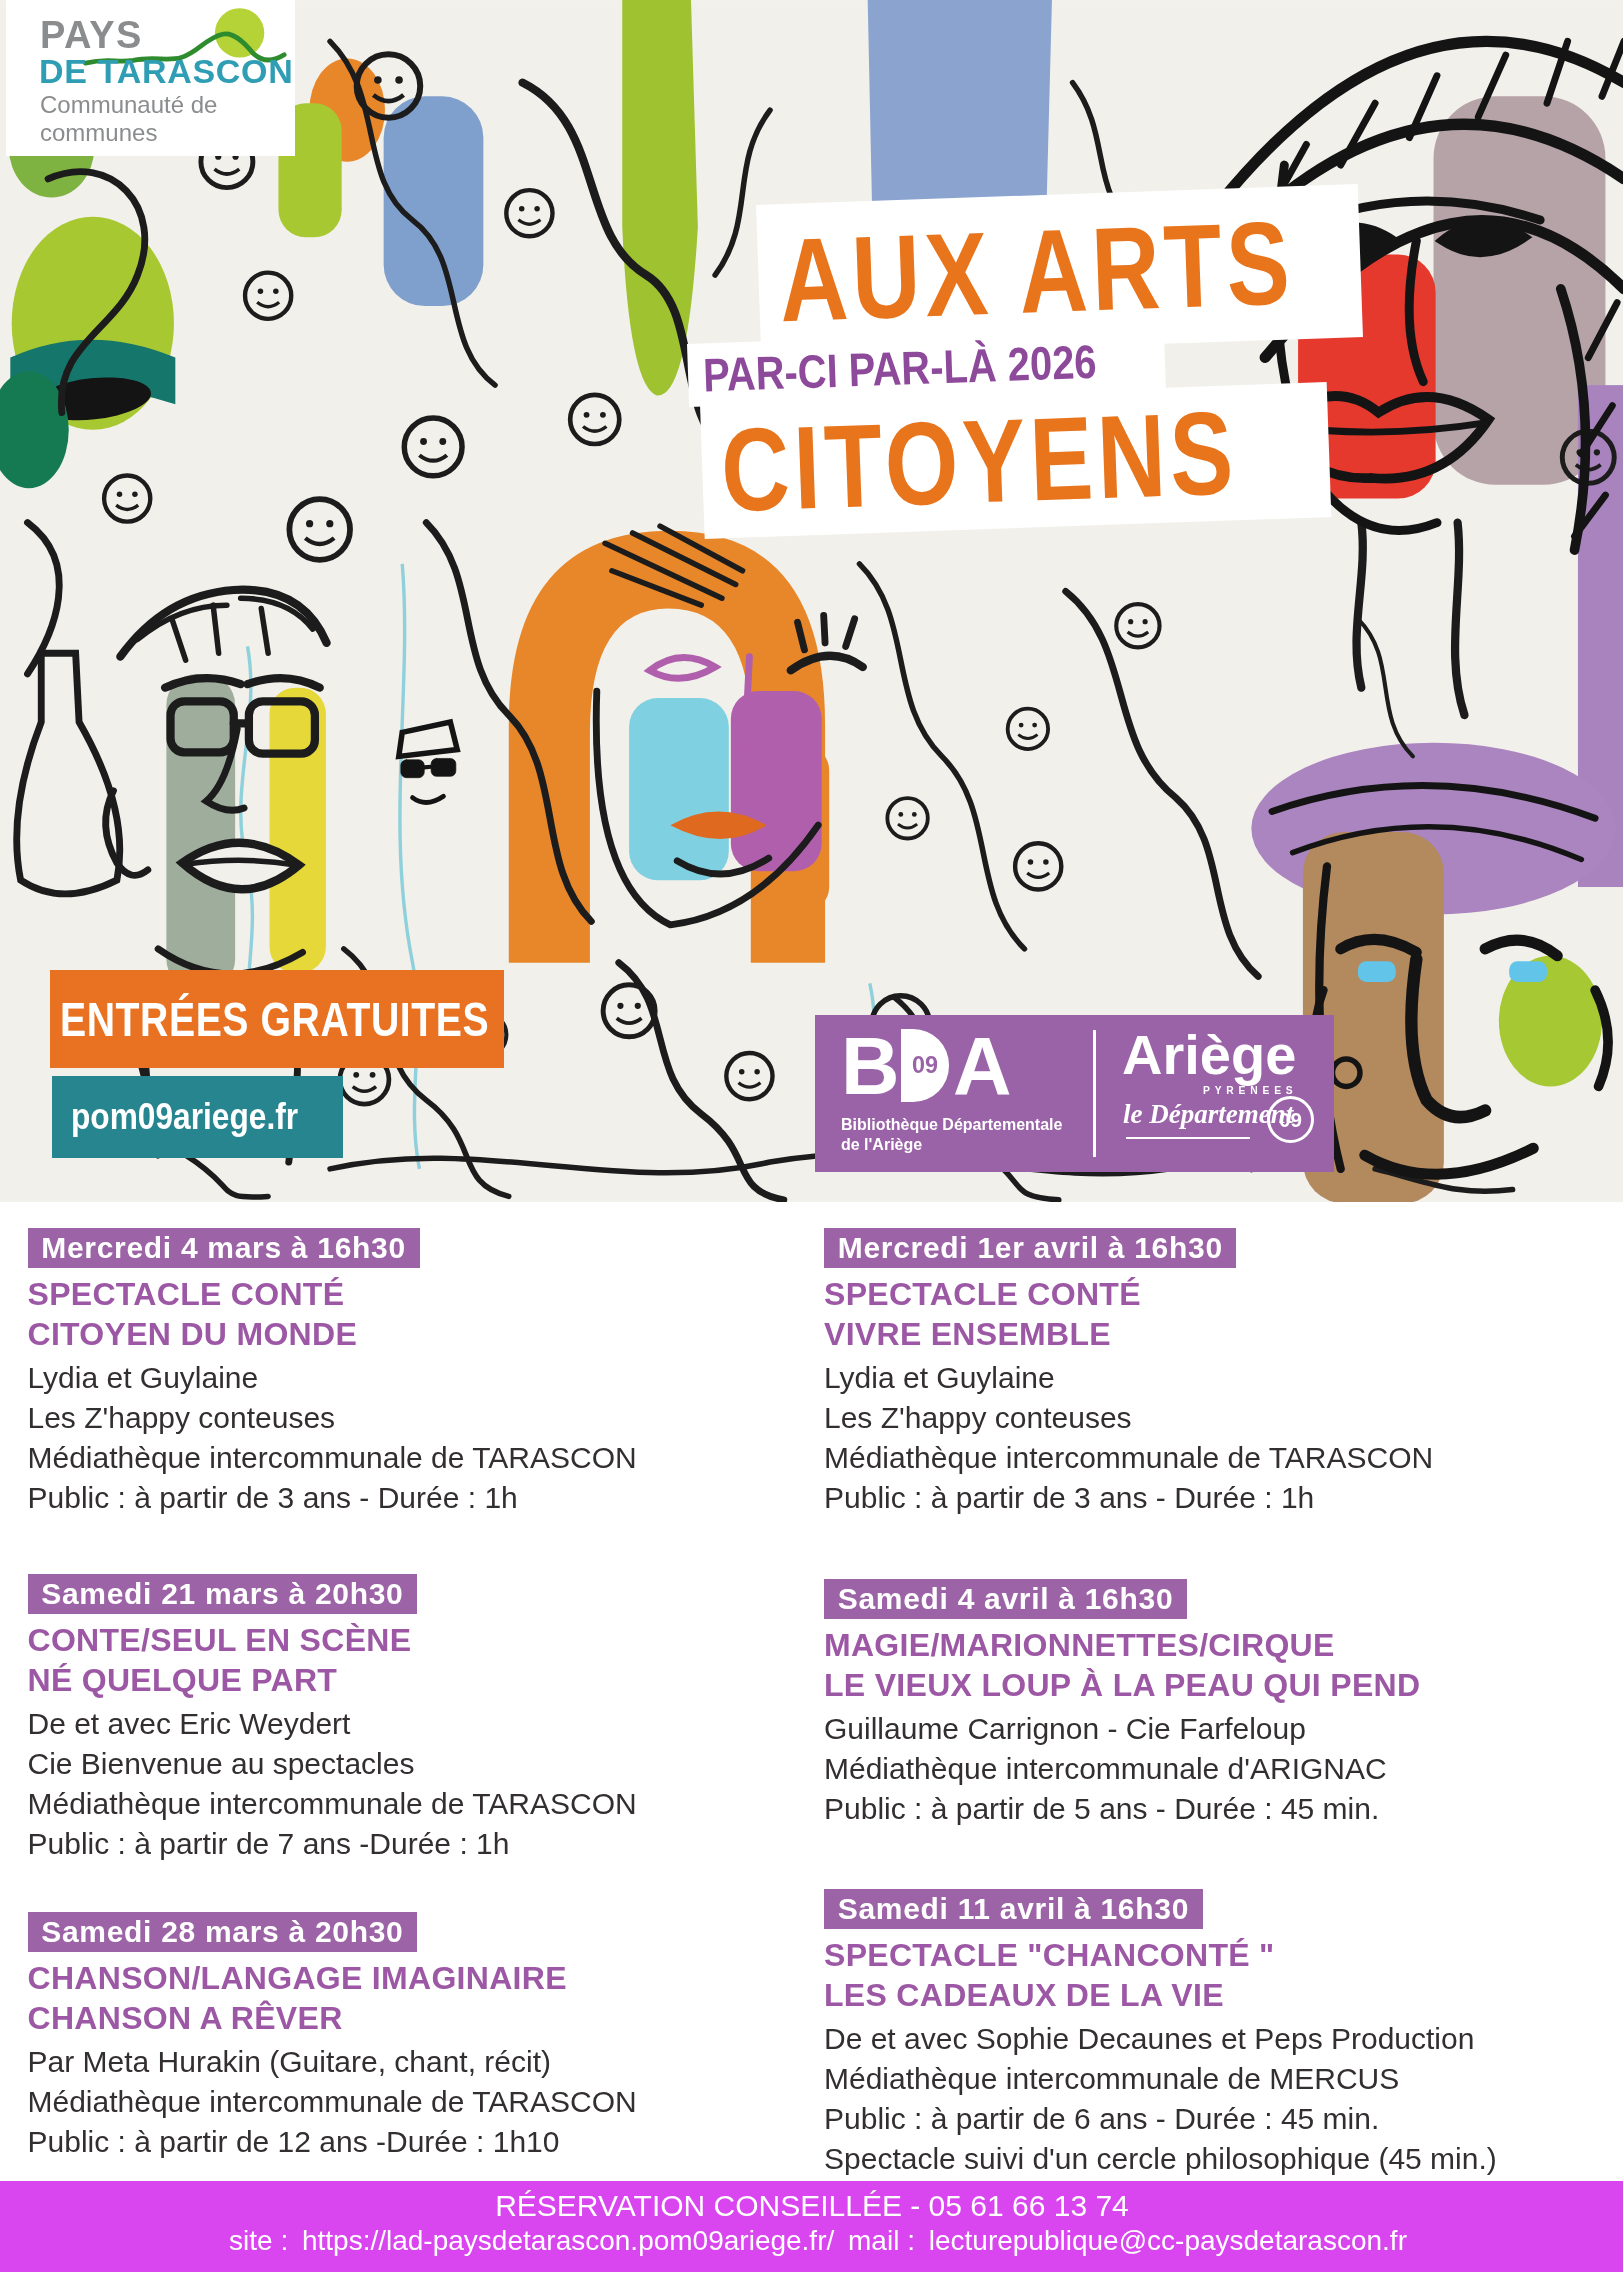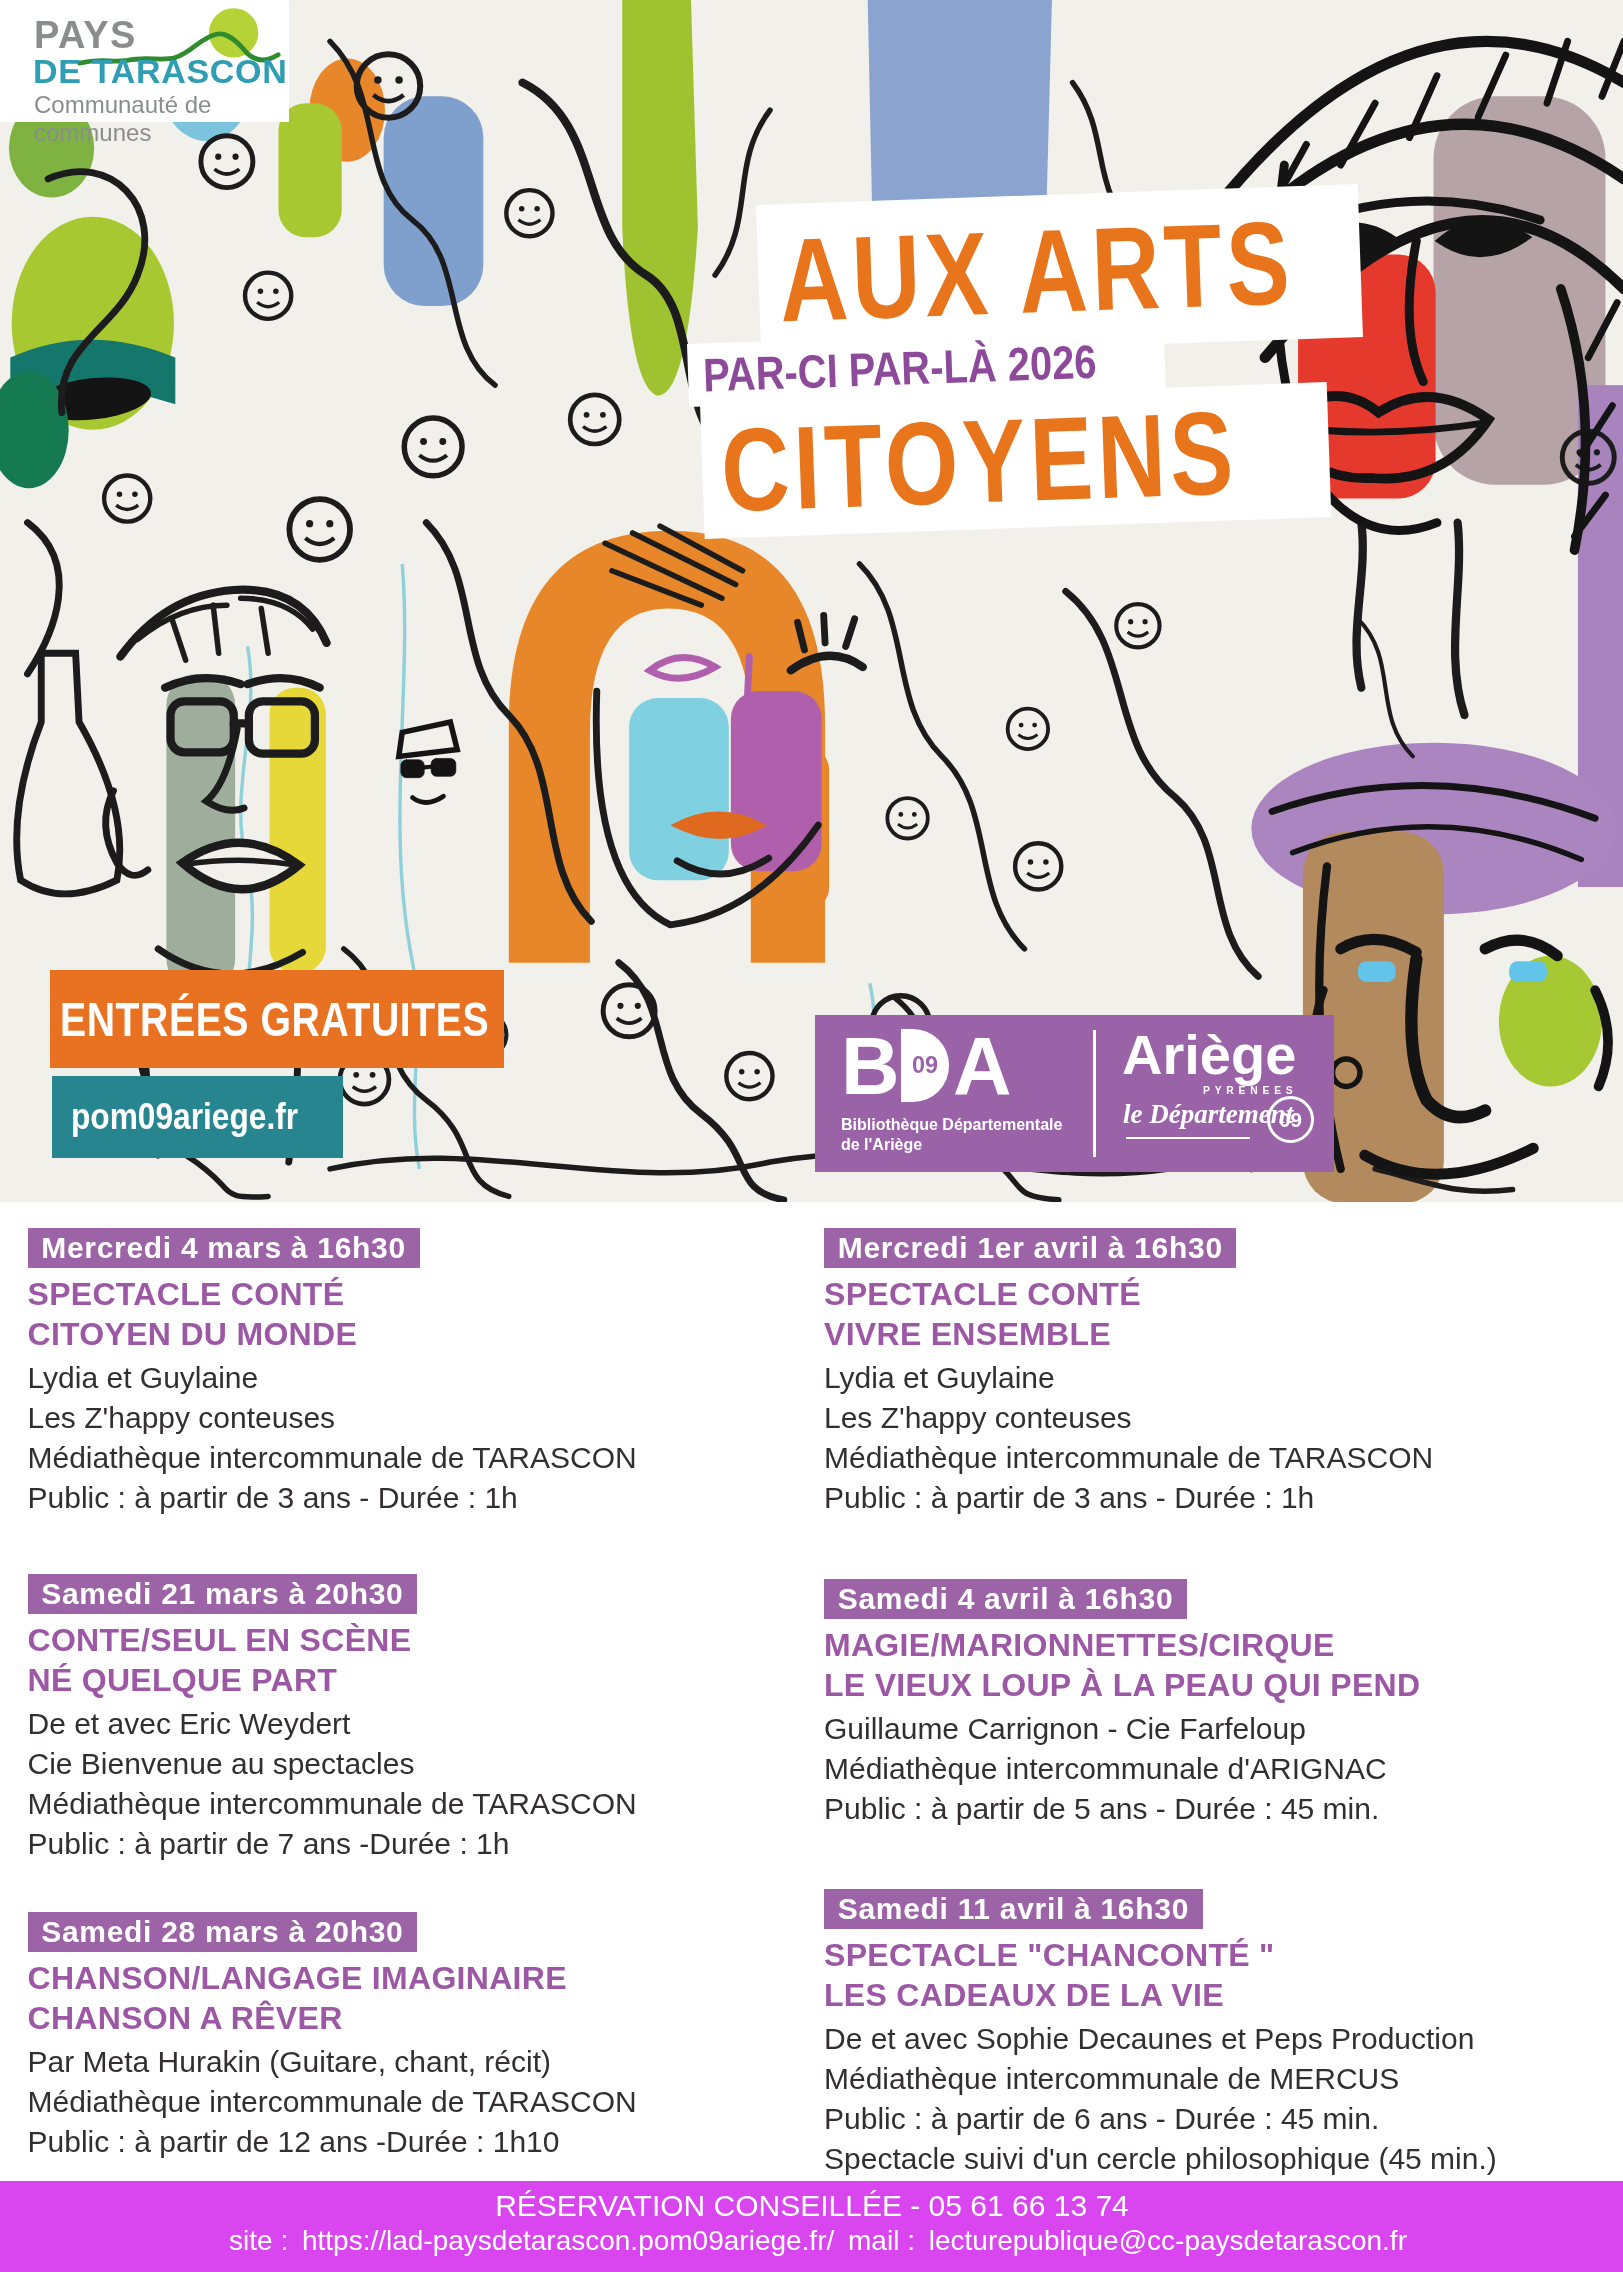--- a/index.html
+++ b/index.html
@@ -1,20 +1,20 @@
 <!DOCTYPE html>
 <html style="font-size:11px"><head>
 <meta charset="utf-8">
 <style>
   html,body{margin:0;padding:0;background:#777;}
   #poster{position:relative;width:1624px;height:2273px;background:#ffffff;
           font-family:"Liberation Sans",sans-serif;overflow:hidden;}
   .abs{position:absolute;}
   
-  .logo-box{left:0;top:0;width:289px;height:122px;background:#fff;z-index:5;}
+  .logo-box{left:6px;top:0;width:289px;height:156px;background:#fff;z-index:5;}
   .logo-pays{left:34px;top:13.7px;font-size:38px;font-weight:bold;color:#8A8C8E;letter-spacing:1.4px;}
   .logo-detar{left:33px;top:52px;font-size:34px;font-weight:bold;color:#2F9DB3;letter-spacing:0.7px;}
   .logo-comm{left:34px;top:91px;font-size:24px;color:#8A8C8E;}
   .strip{background:#fff;transform:rotate(-2deg);transform-origin:left top;z-index:4;white-space:nowrap;}
   .strip-inner{display:inline-block;font-weight:bold;transform-origin:left center;}
   .s1{left:756px;top:205px;width:581px;height:153px;line-height:153px;padding-left:20.6px;}
   .s1 .strip-inner{font-size:118px;letter-spacing:5.5px;transform:scaleX(.8);color:#E8741C;}
   .s2{left:687px;top:344px;width:462px;height:63px;line-height:63px;padding-left:15px;}
   .s2 .strip-inner{font-size:47px;transform:scaleX(.85);color:#8D4A9B;}
   .s3{left:700px;top:404px;width:608px;height:135px;line-height:135px;padding-left:19px;}

